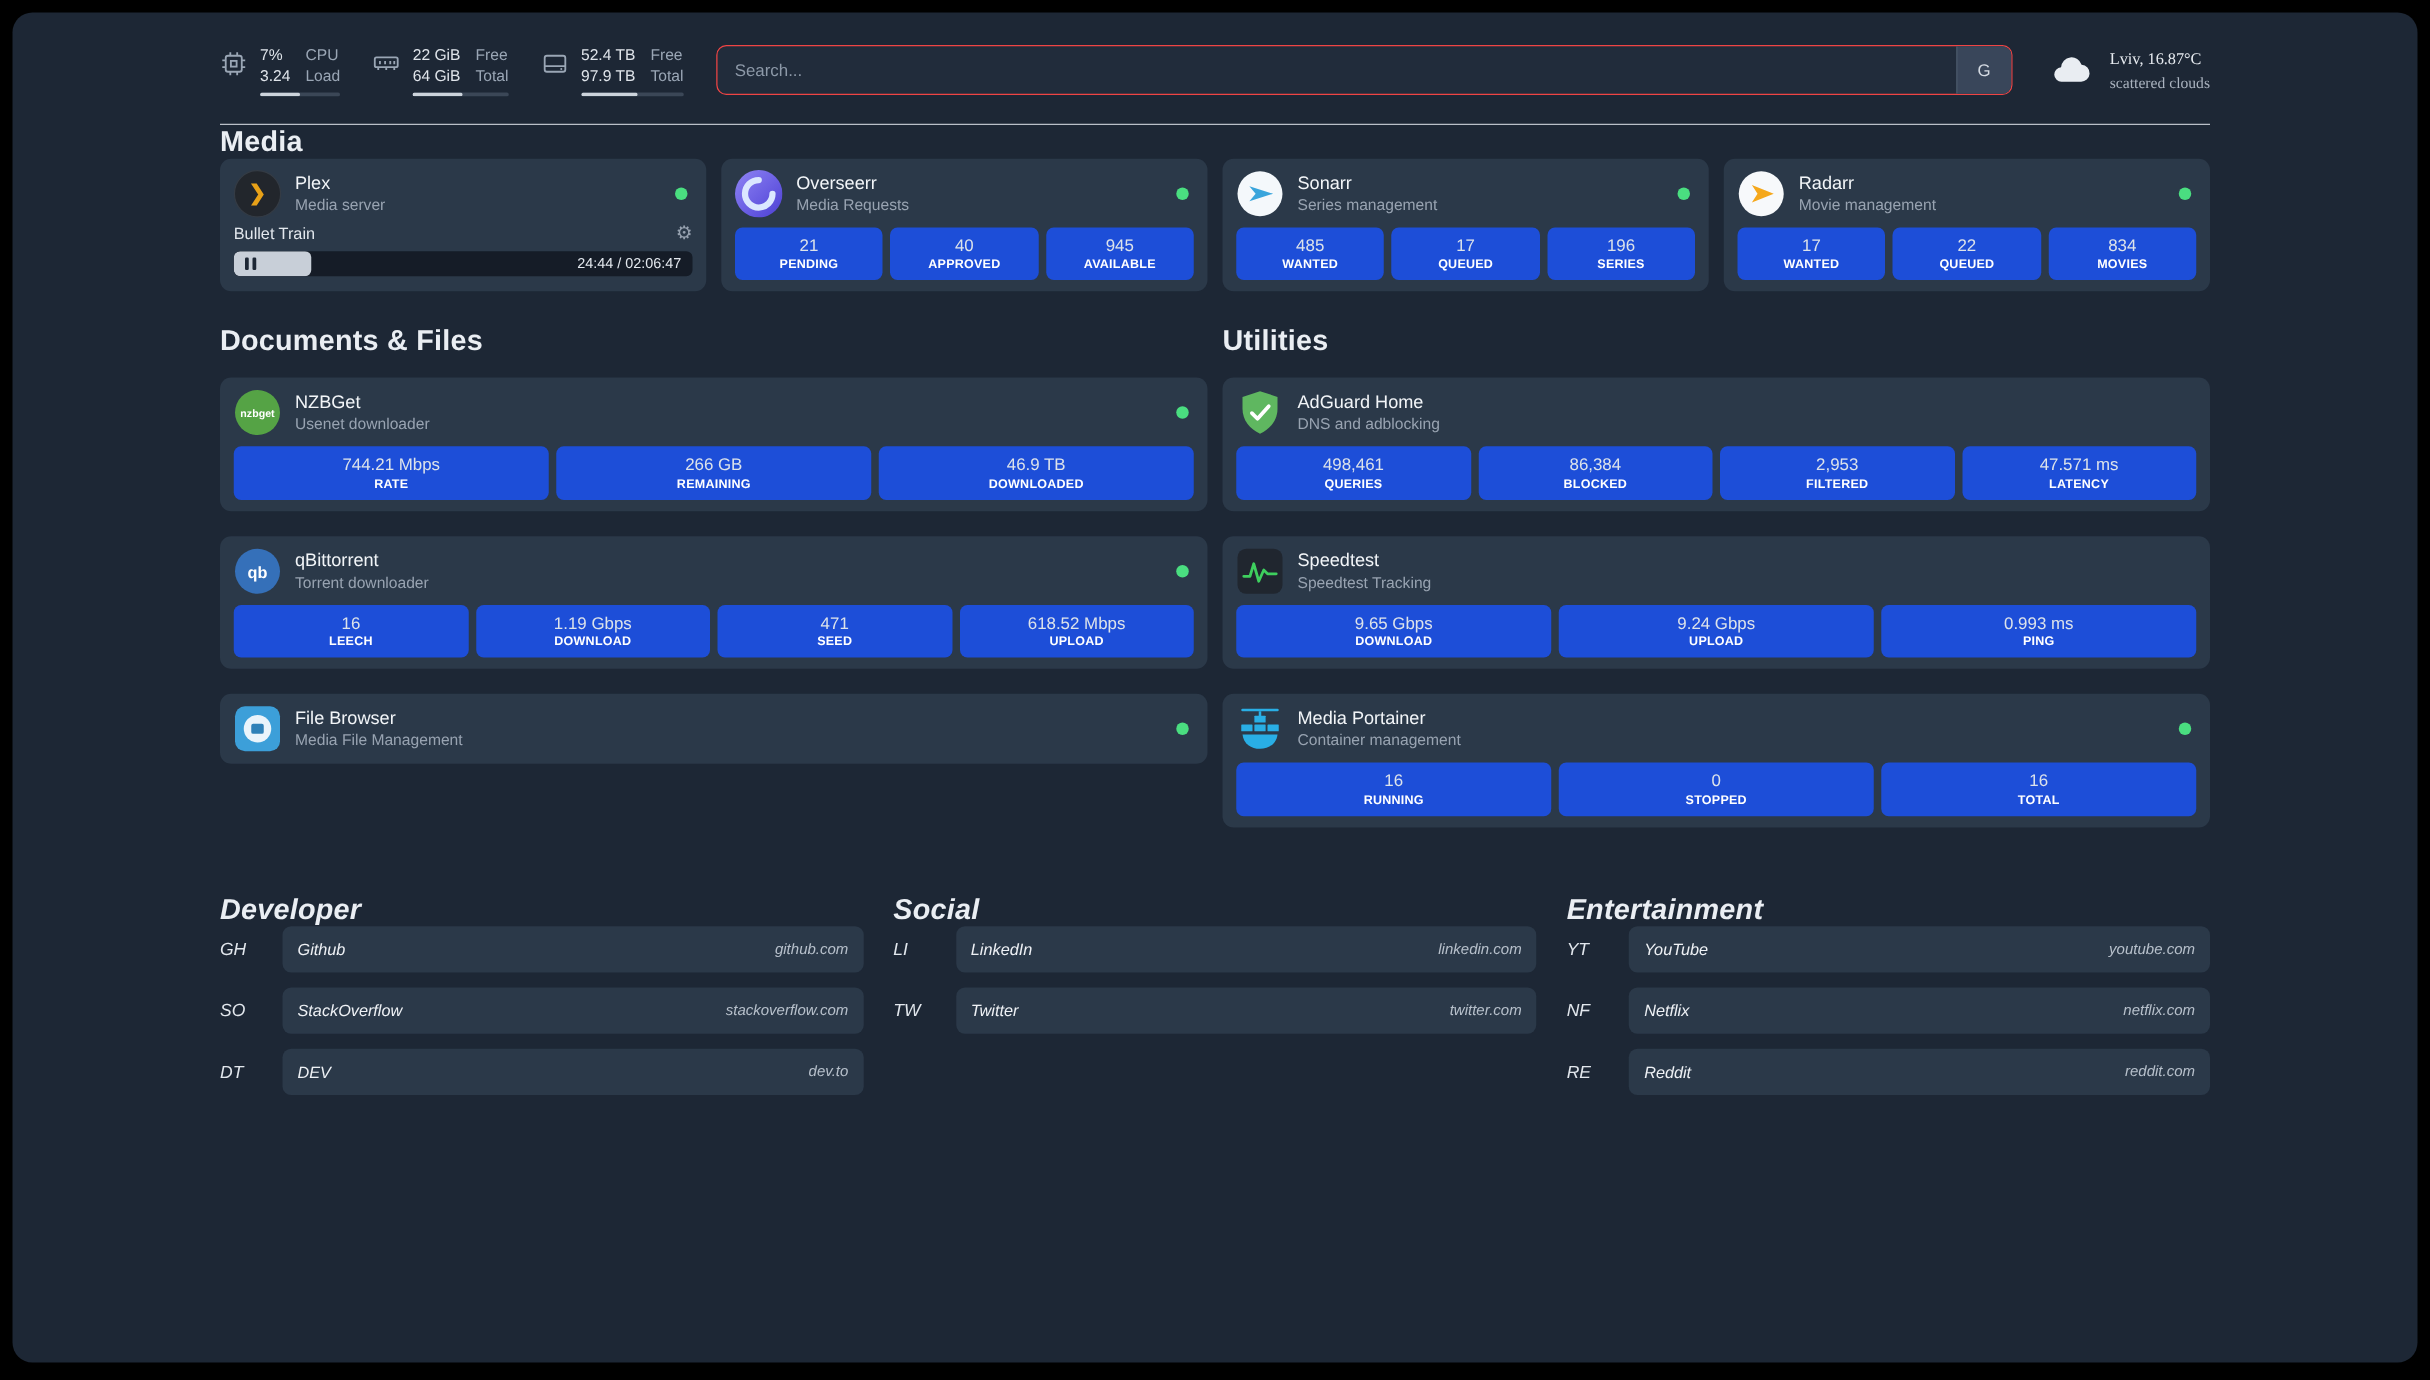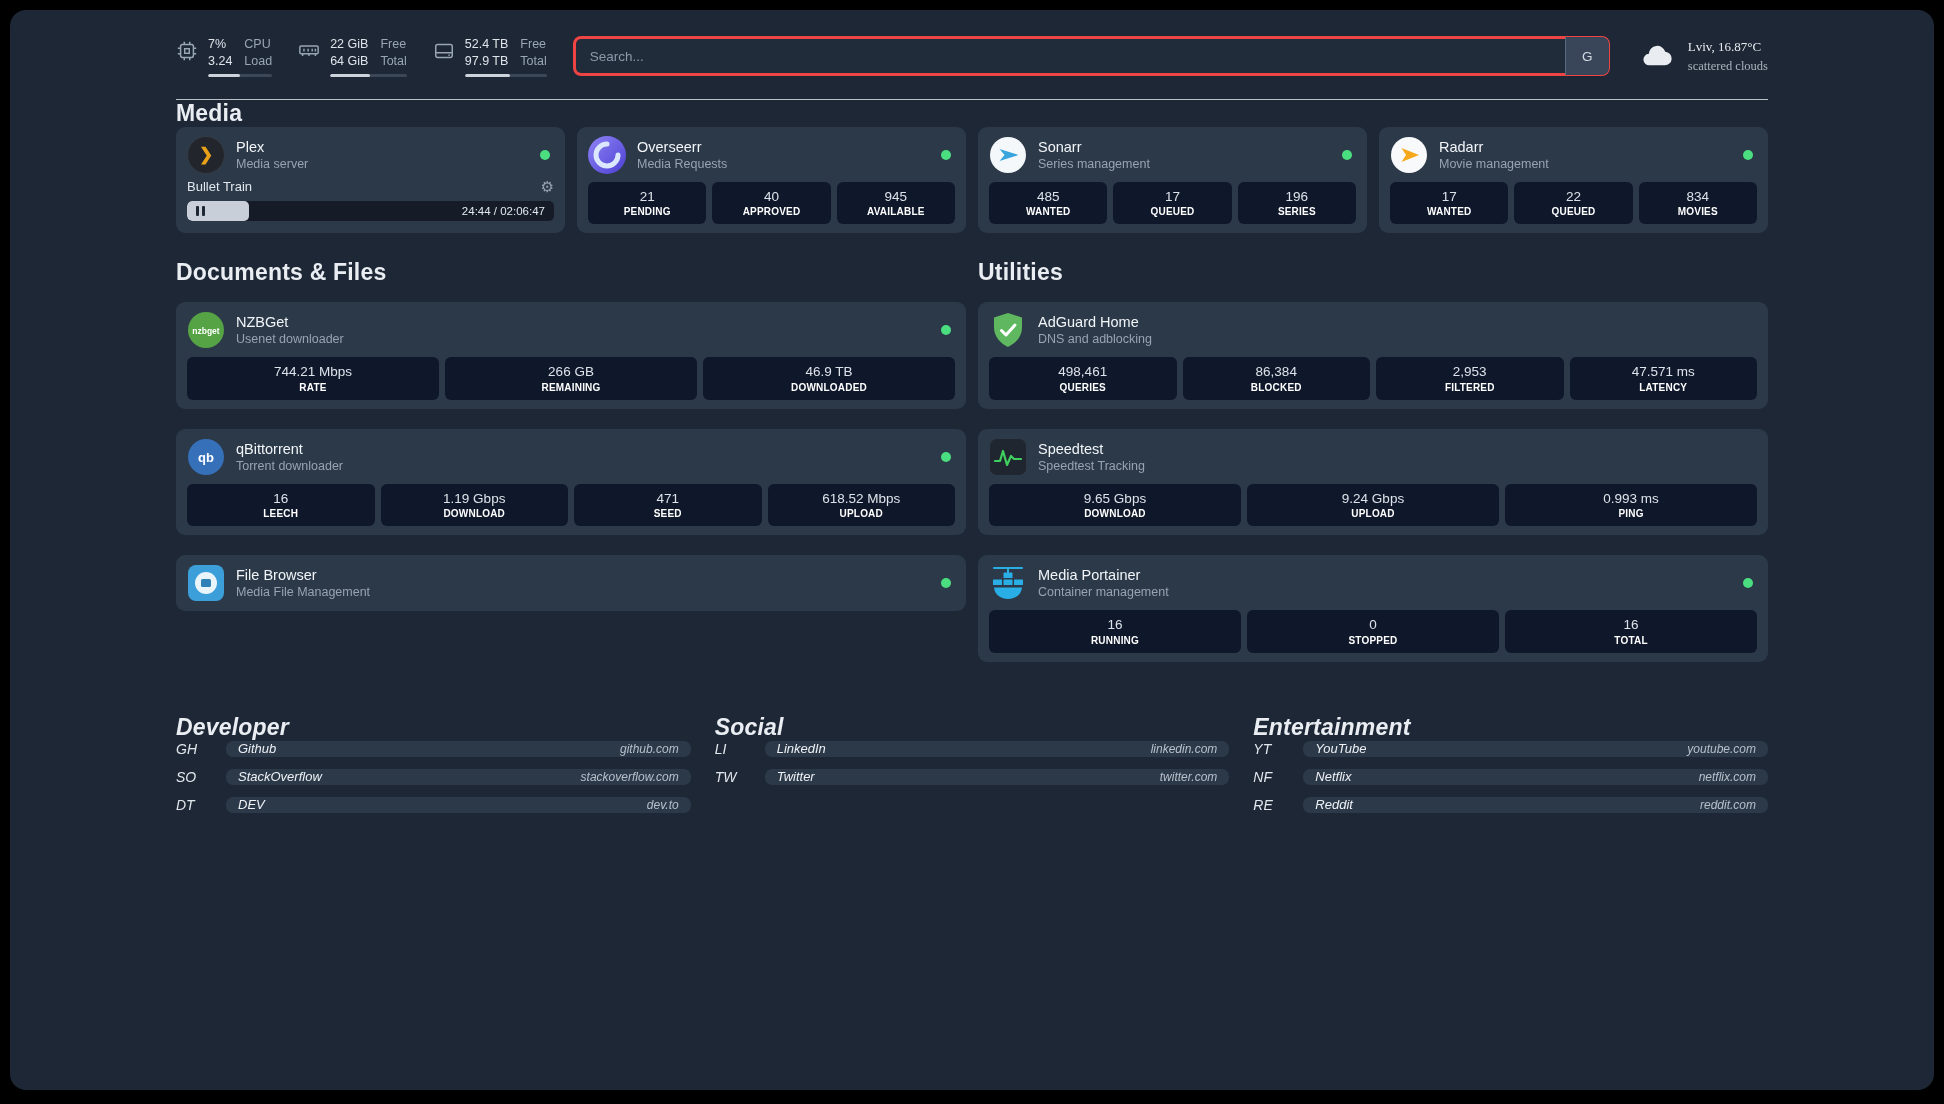--- a/index.html
+++ b/index.html
@@ -12,21 +12,21 @@
   .res{display:flex;align-items:flex-start;gap:10px;flex:none;}
   .res-icon{width:22px;height:22px;margin-top:4px;flex:none;color:#9aa6b5;}
   .res-cols{display:flex;gap:12px;}
   .res-col{display:flex;flex-direction:column;font-size:12.5px;line-height:1.35;}
   .res-values{color:#dfe4ea;}
   .res-labels{color:#9aa6b5;}
   .res-bar{height:3px;background:#3b4757;border-radius:2px;margin-top:4px;overflow:hidden;}
   .res-fill{height:100%;background:#ccd3db;border-radius:2px;}
 
   .searchwrap{flex:1;position:relative;height:40px;}
-  .search-input{width:100%;height:100%;box-sizing:border-box;background:#212c3b;border:3px solid #ef4444;border-radius:8px;color:#e5e9ef;font-size:13.5px;padding:0 58px 0 14px;font-family:inherit;outline:none;}
+  .search-input{width:100%;height:100%;box-sizing:border-box;background:#212c3b;border:1px solid #ef4444;border-radius:8px;color:#e5e9ef;font-size:13.5px;padding:0 58px 0 14px;font-family:inherit;outline:none;}
   .search-input::placeholder{color:#8d99a8;}
   .search-btn{position:absolute;top:1px;right:1px;bottom:1px;width:44px;background:#39465a;border:none;border-left:1px solid #5b6b7e;border-radius:0 7px 7px 0;color:#d4dae2;font-size:13.5px;cursor:pointer;font-family:inherit;}
 
   .weather{display:flex;align-items:center;gap:10px;flex:none;}
   .weather-icon{width:42px;height:32px;}
   .weather-lines{font-size:13px;color:#e7ebf0;line-height:1.5;font-family:Liberation Serif, serif;}
   .weather-sub{font-size:12.5px;color:#aab3bf;}
 
   .divider{height:1px;background:#d6dbe2;opacity:.85;margin-top:22px;}
 
@@ -36,21 +36,21 @@
 
   .card{background:#2b3949;border-radius:9px;padding:9px 11px;box-sizing:border-box;cursor:pointer;}
   .card-head{display:flex;align-items:center;gap:11px;}
   .svc-icon{width:38px;height:38px;flex:none;display:flex;align-items:center;justify-content:center;}
   .svc-name{font-size:14.5px;color:#f2f5f8;font-weight:500;line-height:1.25;}
   .svc-desc{font-size:12.5px;color:#98a3b1;line-height:1.3;}
   .dot{width:10px;height:10px;border-radius:50%;background:#4ade80;margin-left:auto;margin-right:4px;flex:none;}
   .stats{display:grid;gap:6px;margin-top:8px;}
   .cols3{grid-template-columns:repeat(3,1fr);}
   .cols4{grid-template-columns:repeat(4,1fr);}
-  .tile{background:#0f172a;border-radius:6px;text-align:center;padding:6px 4px 7px;}
+  .tile{background:#1d4ed8;border-radius:6px;text-align:center;padding:6px 4px 7px;}
   .tile-value{font-size:13.5px;color:#dde3ea;line-height:1.3;}
   .tile-label{font-size:10px;font-weight:700;color:#ffffff;letter-spacing:.2px;margin-top:1px;}
 
   
   .player{margin-top:5px;}
   .np-row{display:flex;align-items:center;}
   .np-title{font-size:13px;color:#e2e7ed;}
   .np-gear{margin-left:auto;color:#96a1af;font-size:15px;line-height:1;cursor:pointer;}
   .bar-row{position:relative;height:20px;background:#151c27;border-radius:5px;margin-top:7px;overflow:hidden;}
   .bar-fill{position:absolute;left:0;top:0;bottom:0;background:#c8cfd8;border-radius:5px;}
@@ -64,21 +64,21 @@
   
   .twocol{display:grid;grid-template-columns:1fr 1fr;column-gap:12px;margin-top:26px;align-items:start;}
   .col h2.sec{margin-bottom:16px;}
   .stack{display:flex;flex-direction:column;gap:20px;}
 
   
   .bookmarks{display:grid;grid-template-columns:1fr 1fr 1fr;column-gap:24px;margin-top:52px;padding-bottom:28px;align-items:start;font-style:italic;}
   .bm-head{margin-bottom:20px;}
   .bm-row{display:flex;align-items:center;margin-bottom:12px;}
   .bm-abbr{width:50px;font-size:14px;color:#e2e7ed;flex:none;}
-  .bm-pill{flex:1;height:16px;background:#2b3949;border-radius:7px;display:flex;align-items:center;justify-content:space-between;padding:0 12px;cursor:pointer;}
+  .bm-pill{flex:1;height:37px;background:#2b3949;border-radius:7px;display:flex;align-items:center;justify-content:space-between;padding:0 12px;cursor:pointer;}
   .bm-name{font-size:13px;color:#eef1f5;}
   .bm-href{font-size:12px;color:#b7c0cb;}
 </style>
 </head>
 <body>
 
 <div class="frame">
   <div class="content">
 
     <header class="topbar">

